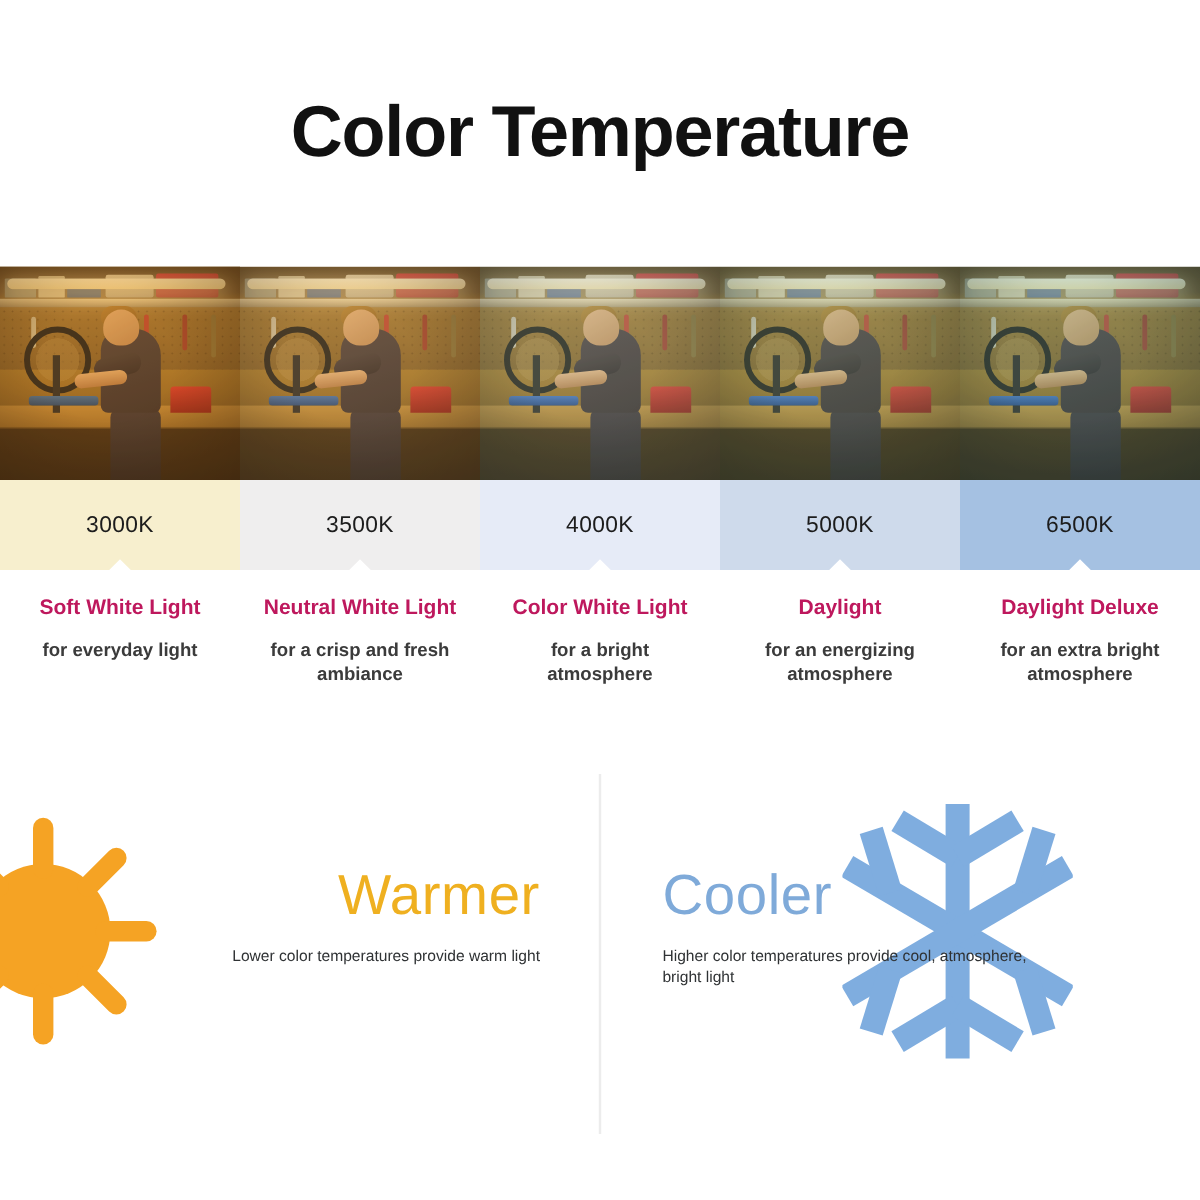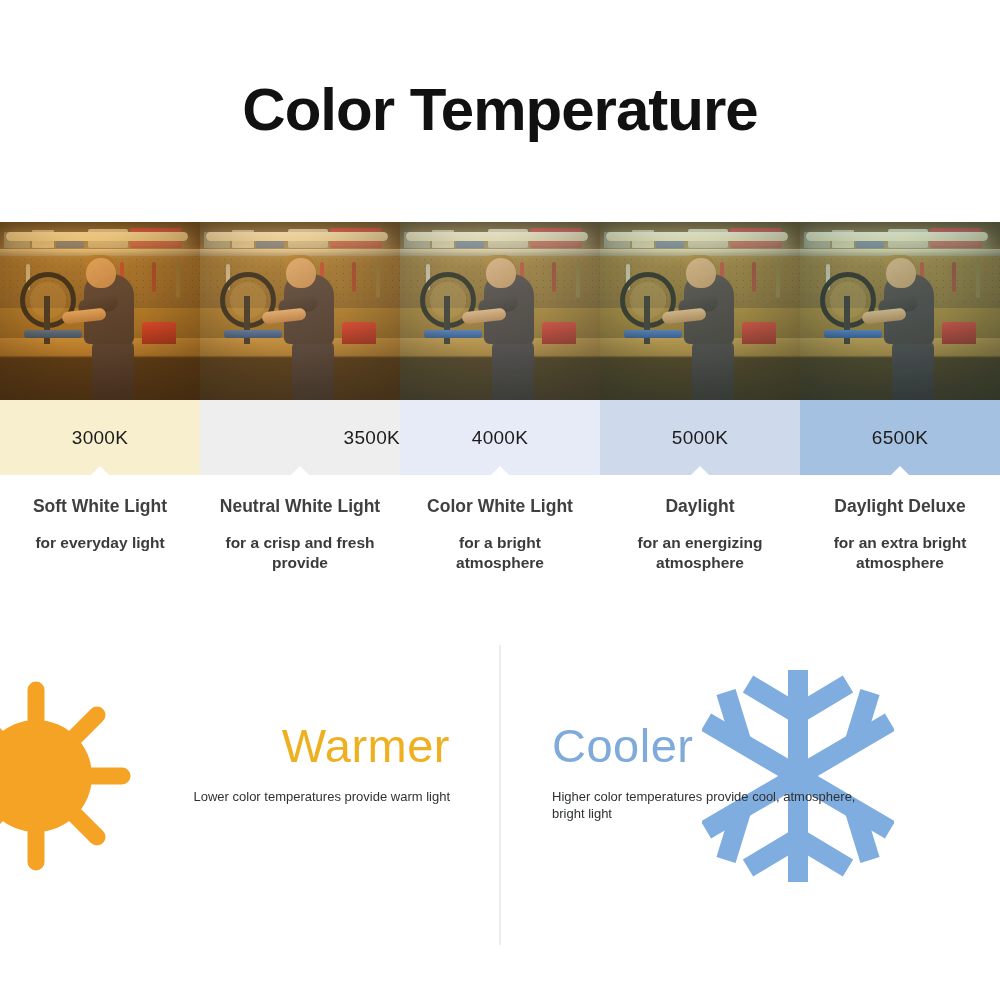--- a/index.html
+++ b/index.html
@@ -210,21 +210,21 @@
     display: flex;
   }
   .desc-col {
     width: 200px;
     padding: 0 16px;
     text-align: center;
   }
   .desc-name {
     font-size: 17.5px;
     font-weight: 700;
-    color: #404040;
+    color: #be185d;
     line-height: 1.28;
   }
   .desc-sub {
     margin-top: 16px;
     font-size: 15.5px;
     font-weight: 700;
     color: #3b3b3b;
     line-height: 1.25;
   }
 
@@ -456,21 +456,21 @@
         <div class="photo-tint2" style="background:#9fcfa8;"></div>
       </div>
     </div>
   </div>
 
   <div class="swatch-row">
     <div class="swatch" style="background:#F7EFCE;">
       <span>3000K</span>
       <span class="notch"></span>
     </div>
-    <div class="swatch" style="background:#EFEEEE;justify-content:flex-end;">
+    <div class="swatch" style="background:#EFEEEE;">
       <span>3500K</span>
       <span class="notch"></span>
     </div>
     <div class="swatch" style="background:#E6EBF7;">
       <span>4000K</span>
       <span class="notch"></span>
     </div>
     <div class="swatch" style="background:#CEDAEB;">
       <span>5000K</span>
       <span class="notch"></span>
@@ -481,21 +481,21 @@
     </div>
   </div>
 
   <div class="desc-row">
     <div class="desc-col">
       <div class="desc-name">Soft White Light</div>
       <div class="desc-sub">for everyday light</div>
     </div>
     <div class="desc-col">
       <div class="desc-name">Neutral White Light</div>
-      <div class="desc-sub">for a crisp and fresh provide</div>
+      <div class="desc-sub">for a crisp and fresh ambiance</div>
     </div>
     <div class="desc-col">
       <div class="desc-name">Color White Light</div>
       <div class="desc-sub">for a bright atmosphere</div>
     </div>
     <div class="desc-col">
       <div class="desc-name">Daylight</div>
       <div class="desc-sub">for an energizing atmosphere</div>
     </div>
     <div class="desc-col">

